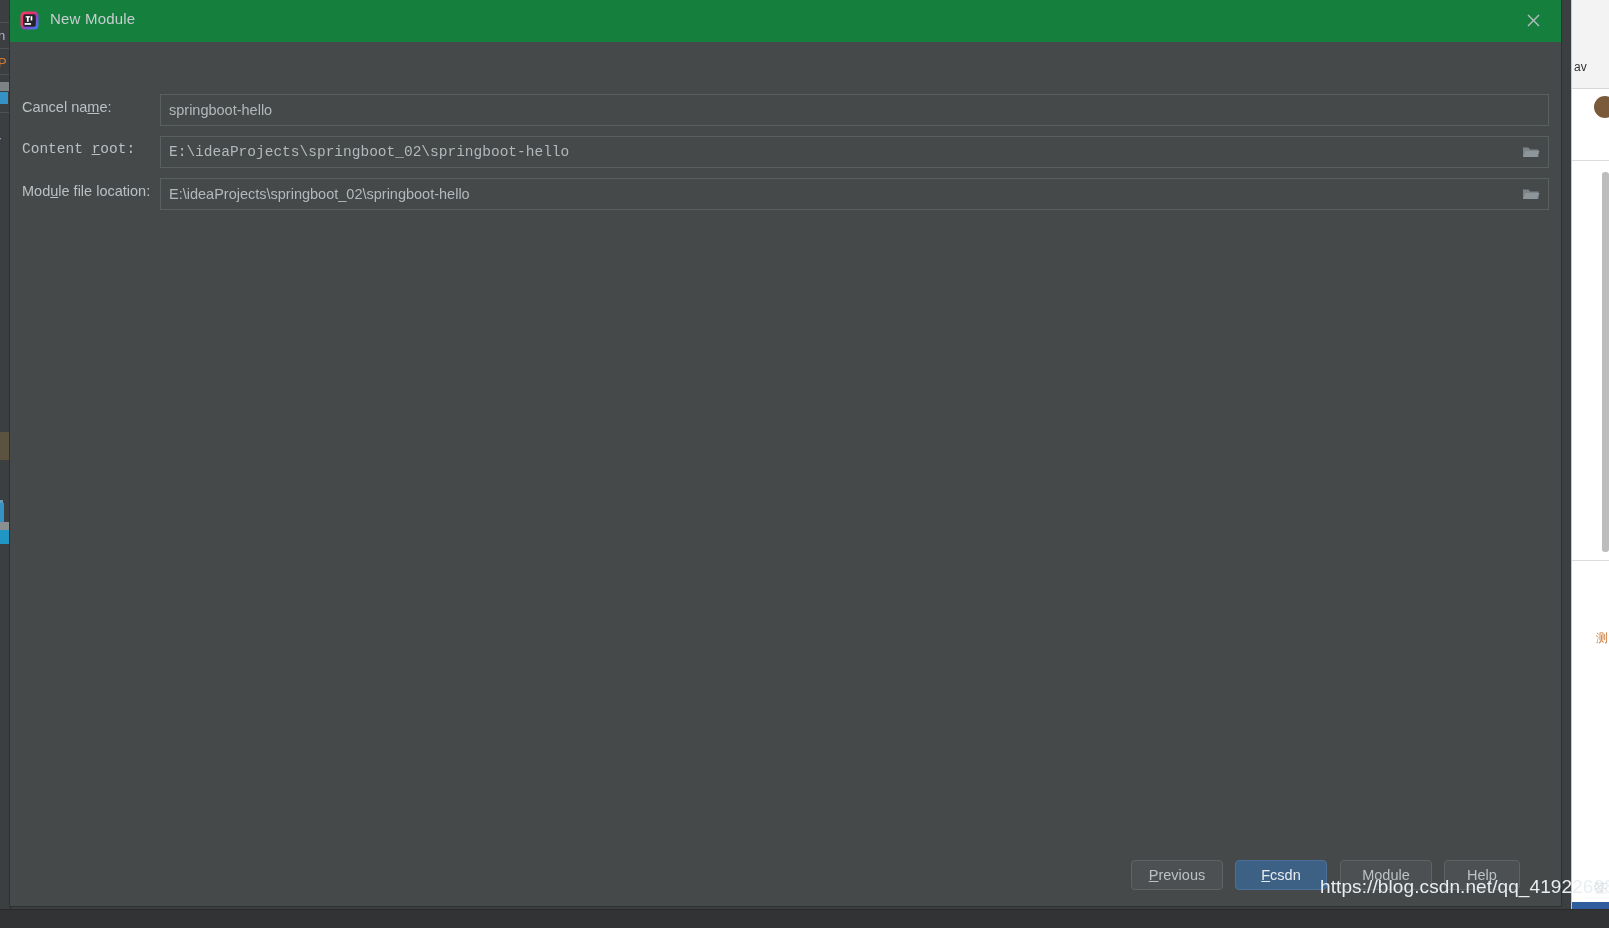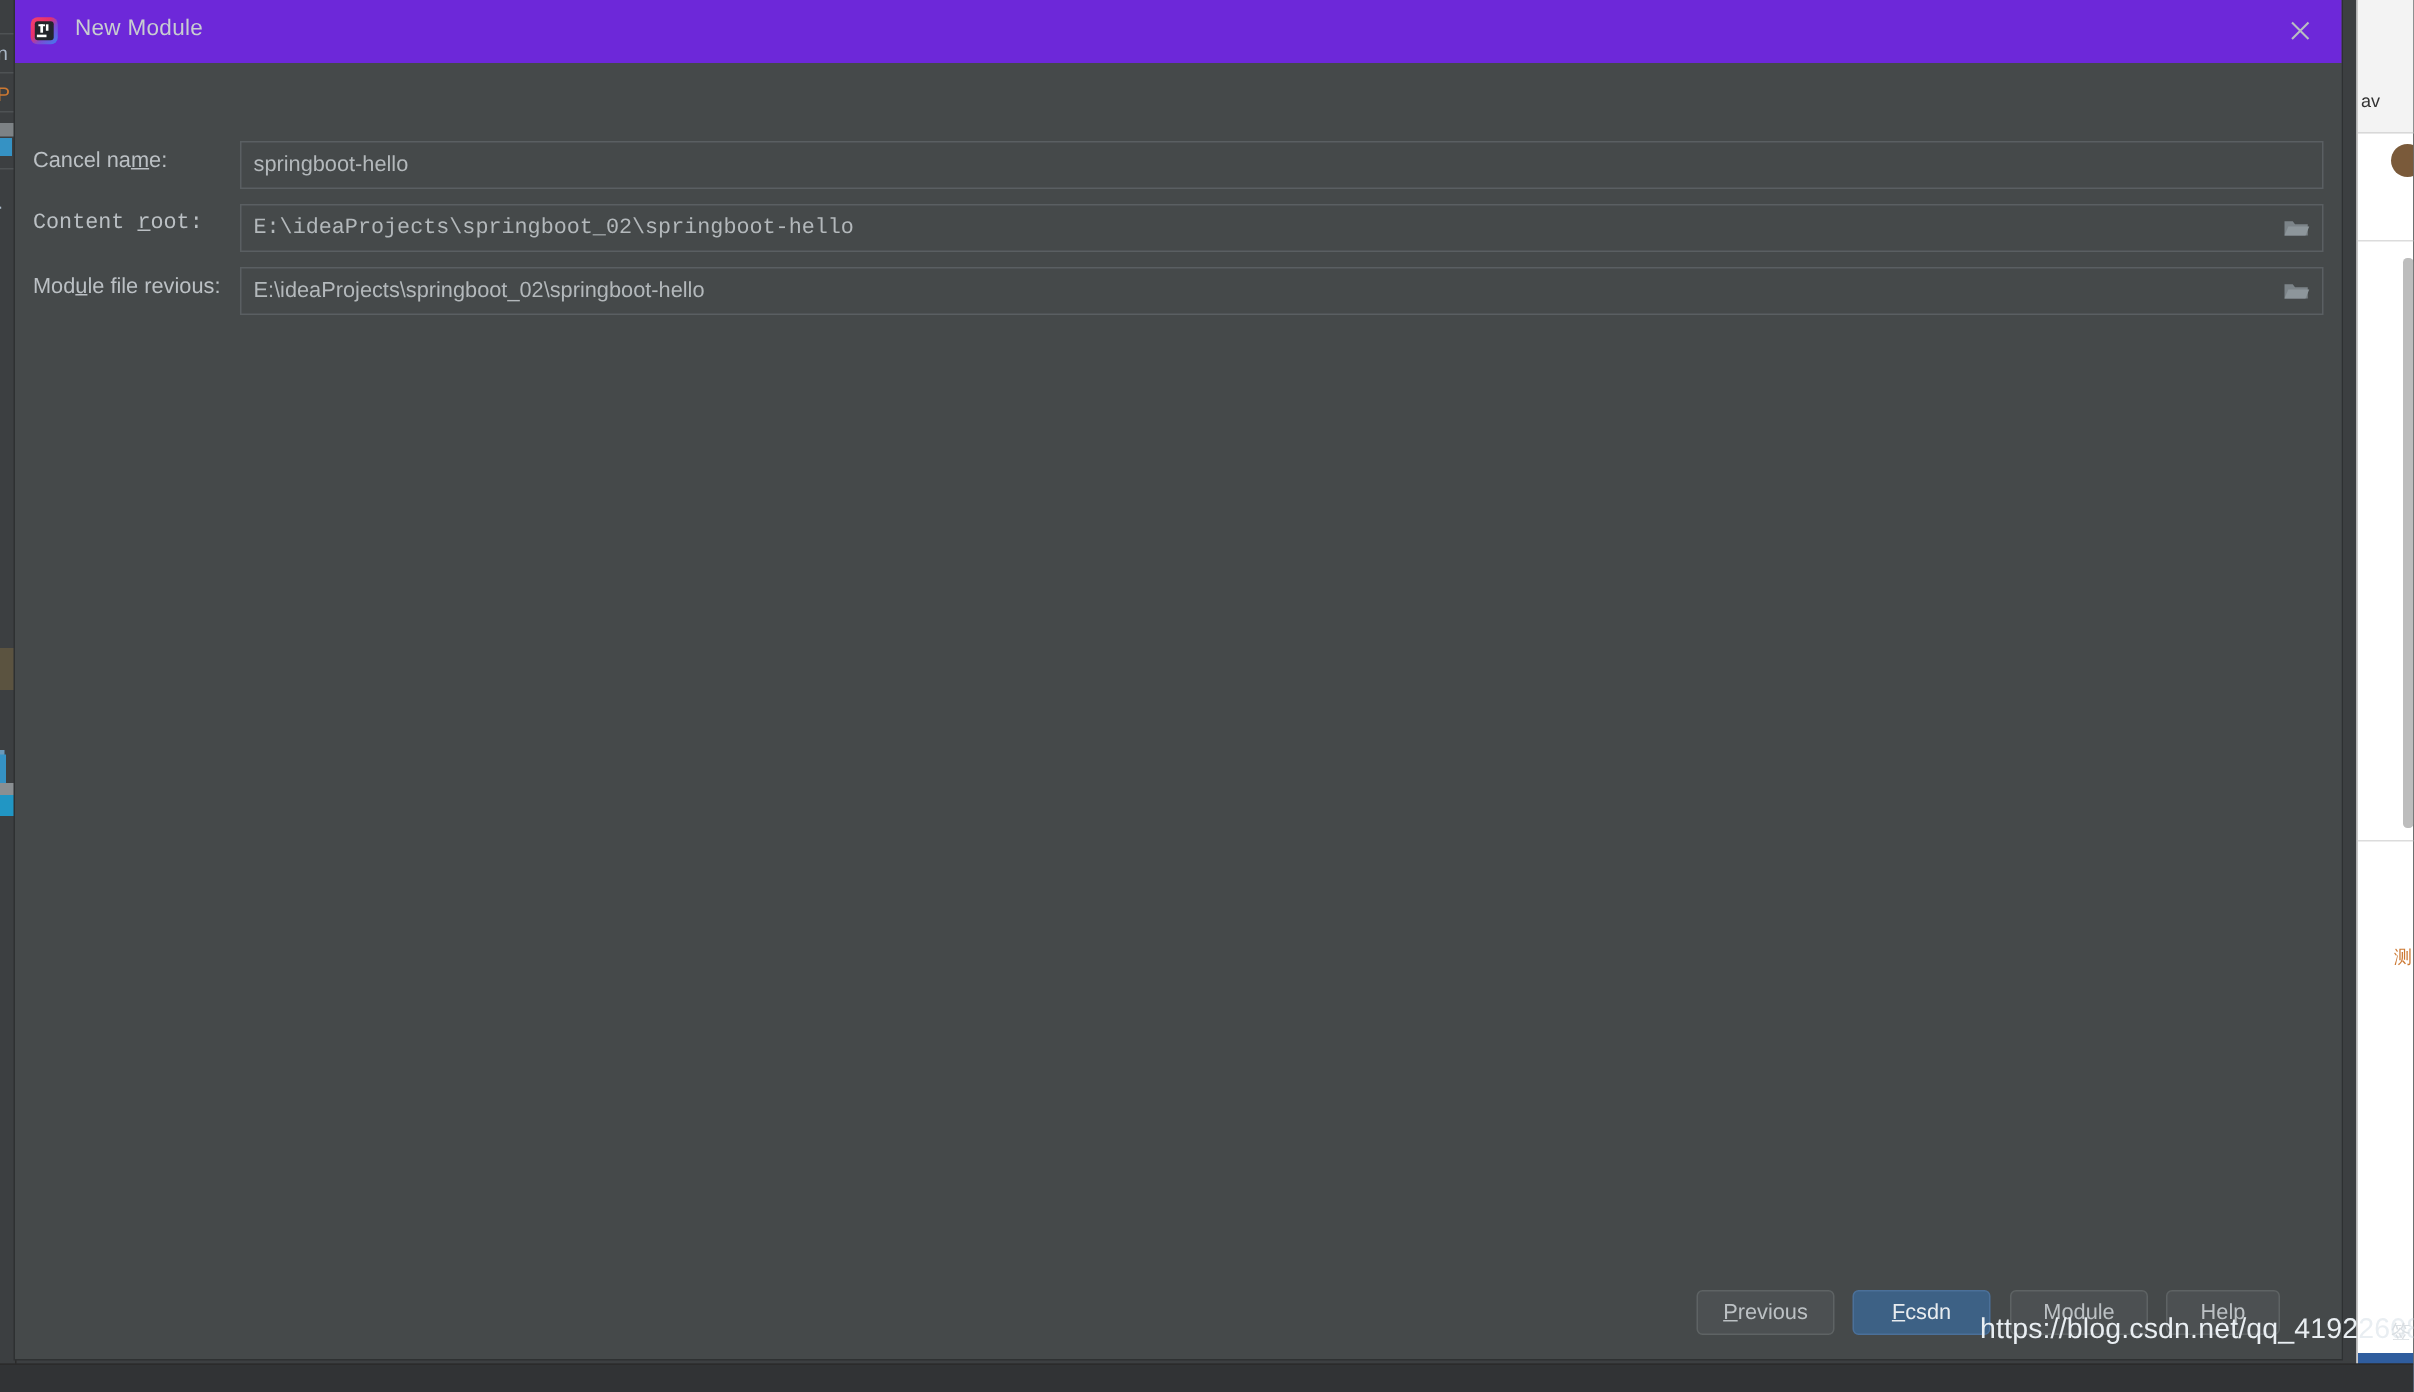--- a/index.html
+++ b/index.html
@@ -125,21 +125,21 @@
     top: 0;
     width: 1551px;
     height: 906px;
     background: #45494a;
     box-shadow: 0 0 0 1px #2e3132;
   }
 
   .titlebar {
     position: relative;
     height: 42px;
-    background: #6d28d9;
+    background: #15803d;
   }
   .title-icon {
     position: absolute;
     left: 10px;
     top: 11px;
     width: 19px;
     height: 19px;
   }
   .title-text {
     position: absolute;
@@ -354,21 +354,21 @@
               <span class="field-value">E:\ideaProjects\springboot_02\springboot-hello</span>
               <span class="browse-btn">
                 <svg width="18" height="14" viewBox="0 0 18 14">
                   <path d="M1 2.5 L6.5 2.5 L8 4.5 L16.5 4.5 L16.5 12 L1 12 Z" fill="#7c8489"></path>
                   <path d="M1 12 L3.5 6 L17.5 6 L15 12 Z" fill="#8d969b"></path>
                 </svg>
               </span>
             </div>
           </div>
           <div class="field-row" style="top: 136px;">
-            <label class="field-label"><span>Mod</span><u>u</u><span>le file revious:</span></label>
+            <label class="field-label"><span>Mod</span><u>u</u><span>le file location:</span></label>
             <div class="field-input">
               <span class="field-value">E:\ideaProjects\springboot_02\springboot-hello</span>
               <span class="browse-btn">
                 <svg width="18" height="14" viewBox="0 0 18 14">
                   <path d="M1 2.5 L6.5 2.5 L8 4.5 L16.5 4.5 L16.5 12 L1 12 Z" fill="#7c8489"></path>
                   <path d="M1 12 L3.5 6 L17.5 6 L15 12 Z" fill="#8d969b"></path>
                 </svg>
               </span>
             </div>
           </div>

